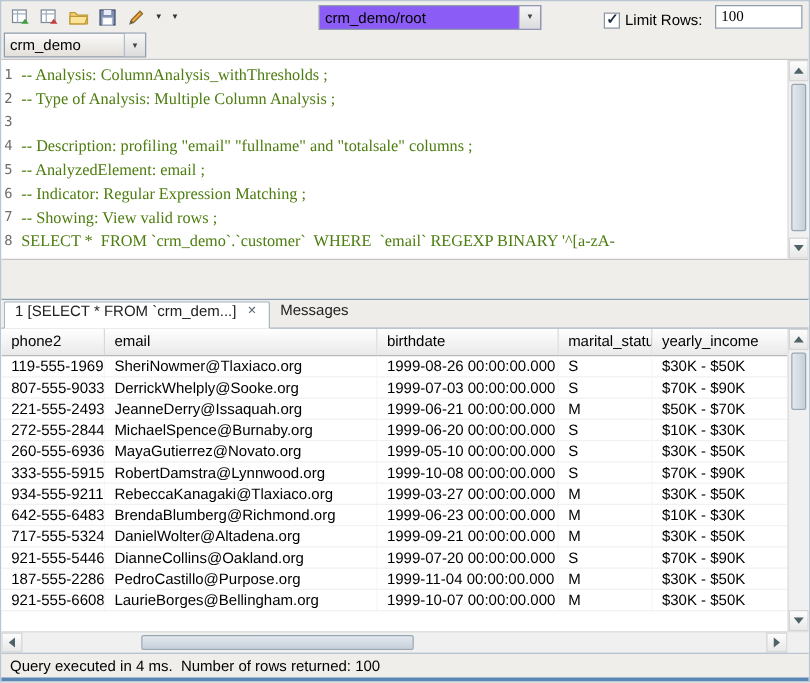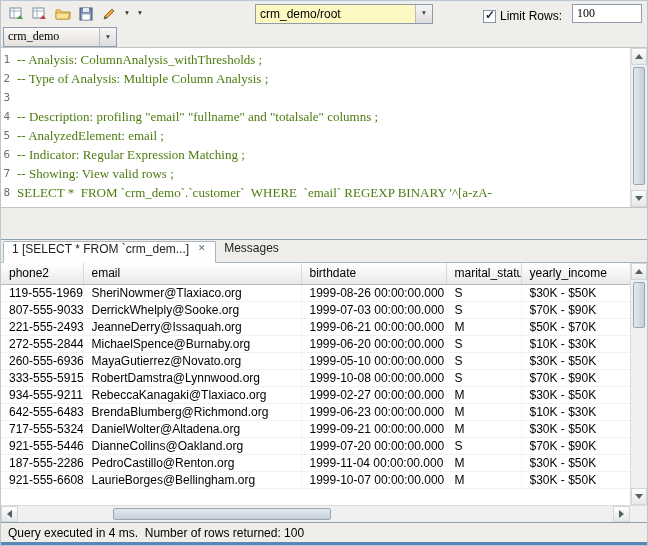--- a/index.html
+++ b/index.html
@@ -12,38 +12,38 @@
   }
 
   
   .toolbar { height:25px; display:flex; align-items:center; padding:0 5px; gap:2px; flex:none; }
   .tb-btn { width:21px; height:21px; border:1px solid transparent; background:transparent;
             display:flex; align-items:center; justify-content:center; padding:0; }
   .dd-arrow { width:11px; height:21px; display:flex; align-items:center; justify-content:center;
               font-size:8px; color:#333; }
   .dd-arrow::after { content:"▼"; transform:scale(.8); }
   .spacer1 { width:106px; }
-  .combo { height:20px; background:#fef9c3; border:1px solid #8e9cac; display:flex; align-items:center;
+  .combo { height:20px; background:#8b5cf6; border:1px solid #8e9cac; display:flex; align-items:center;
            font-size:12px; }
   .combo .combo-text { flex:1; padding:0 4px; white-space:nowrap; overflow:hidden; }
   .combo .combo-btn { width:17px; height:100%; border-left:1px solid #b3bdc9;
            background:linear-gradient(#f6f6f6,#dcdcdc); display:flex; align-items:center;
            justify-content:center; font-size:8px; color:#444; }
   .combo .combo-btn::after { content:"▼"; transform:scale(.8); }
   .conn-combo { width:178px; }
   .limit-wrap { display:flex; align-items:flex-end; gap:4px; margin-left:auto; }
   .checkbox { width:13px; height:13px; background:#fff; border:1px solid #8b95a1; position:relative; }
   .checkbox.checked::after { content:"✓"; position:absolute; left:1px; top:-3px; font-size:12px;
            font-weight:bold; color:#21303f; }
   .limit-label { font-size:12px; color:#000; }
   .limit-input { width:70px; height:19px; border:1px solid #8e9cac; font-size:12px; padding:0 4px;
            font-family:Liberation Serif, serif; margin-left:6px; }
 
   
-  .row2 { height:21px; display:flex; align-items:center; padding:0 2px; flex:none;font-family:Liberation Serif, serif; }
+  .row2 { height:21px; display:flex; padding:0 2px; flex:none; }
   .db-combo { width:114px; background:linear-gradient(#fbfaf9,#e3e0db); }
   .db-combo .combo-text { background:transparent; }
 
   
   .editor { height:161px; background:#fff; border-top:1px solid #c4c4c4; border-bottom:1px solid #c4c4c4;
             position:relative; overflow:hidden; flex:none; }
   .sql-lines { position:absolute; left:0; top:2px; right:17px; overflow:hidden; }
   .sql-line { display:flex; height:19px; align-items:center; }
   .sql-line .ln { width:16px; text-align:right; padding-right:7px; font-family:"DejaVu Sans Mono", monospace;
             font-size:11px; color:#6d6d6d; flex:none; }
@@ -286,21 +286,21 @@
               <tr>
                 <td>333-555-5915</td>
                 <td>RobertDamstra@Lynnwood.org</td>
                 <td>1999-10-08 00:00:00.000</td>
                 <td>S</td>
                 <td>$70K - $90K</td>
               </tr>
               <tr>
                 <td>934-555-9211</td>
                 <td>RebeccaKanagaki@Tlaxiaco.org</td>
-                <td>1999-02-27 00:00:00.000</td>
+                <td>1999-03-27 00:00:00.000</td>
                 <td>M</td>
                 <td>$30K - $50K</td>
               </tr>
               <tr>
                 <td>642-555-6483</td>
                 <td>BrendaBlumberg@Richmond.org</td>
                 <td>1999-06-23 00:00:00.000</td>
                 <td>M</td>
                 <td>$10K - $30K</td>
               </tr>
@@ -313,21 +313,21 @@
               </tr>
               <tr>
                 <td>921-555-5446</td>
                 <td>DianneCollins@Oakland.org</td>
                 <td>1999-07-20 00:00:00.000</td>
                 <td>S</td>
                 <td>$70K - $90K</td>
               </tr>
               <tr>
                 <td>187-555-2286</td>
-                <td>PedroCastillo@Renton.org</td>
+                <td>PedroCastillo@Purpose.org</td>
                 <td>1999-11-04 00:00:00.000</td>
                 <td>M</td>
                 <td>$30K - $50K</td>
               </tr>
               <tr>
                 <td>921-555-6608</td>
                 <td>LaurieBorges@Bellingham.org</td>
                 <td>1999-10-07 00:00:00.000</td>
                 <td>M</td>
                 <td>$30K - $50K</td>

